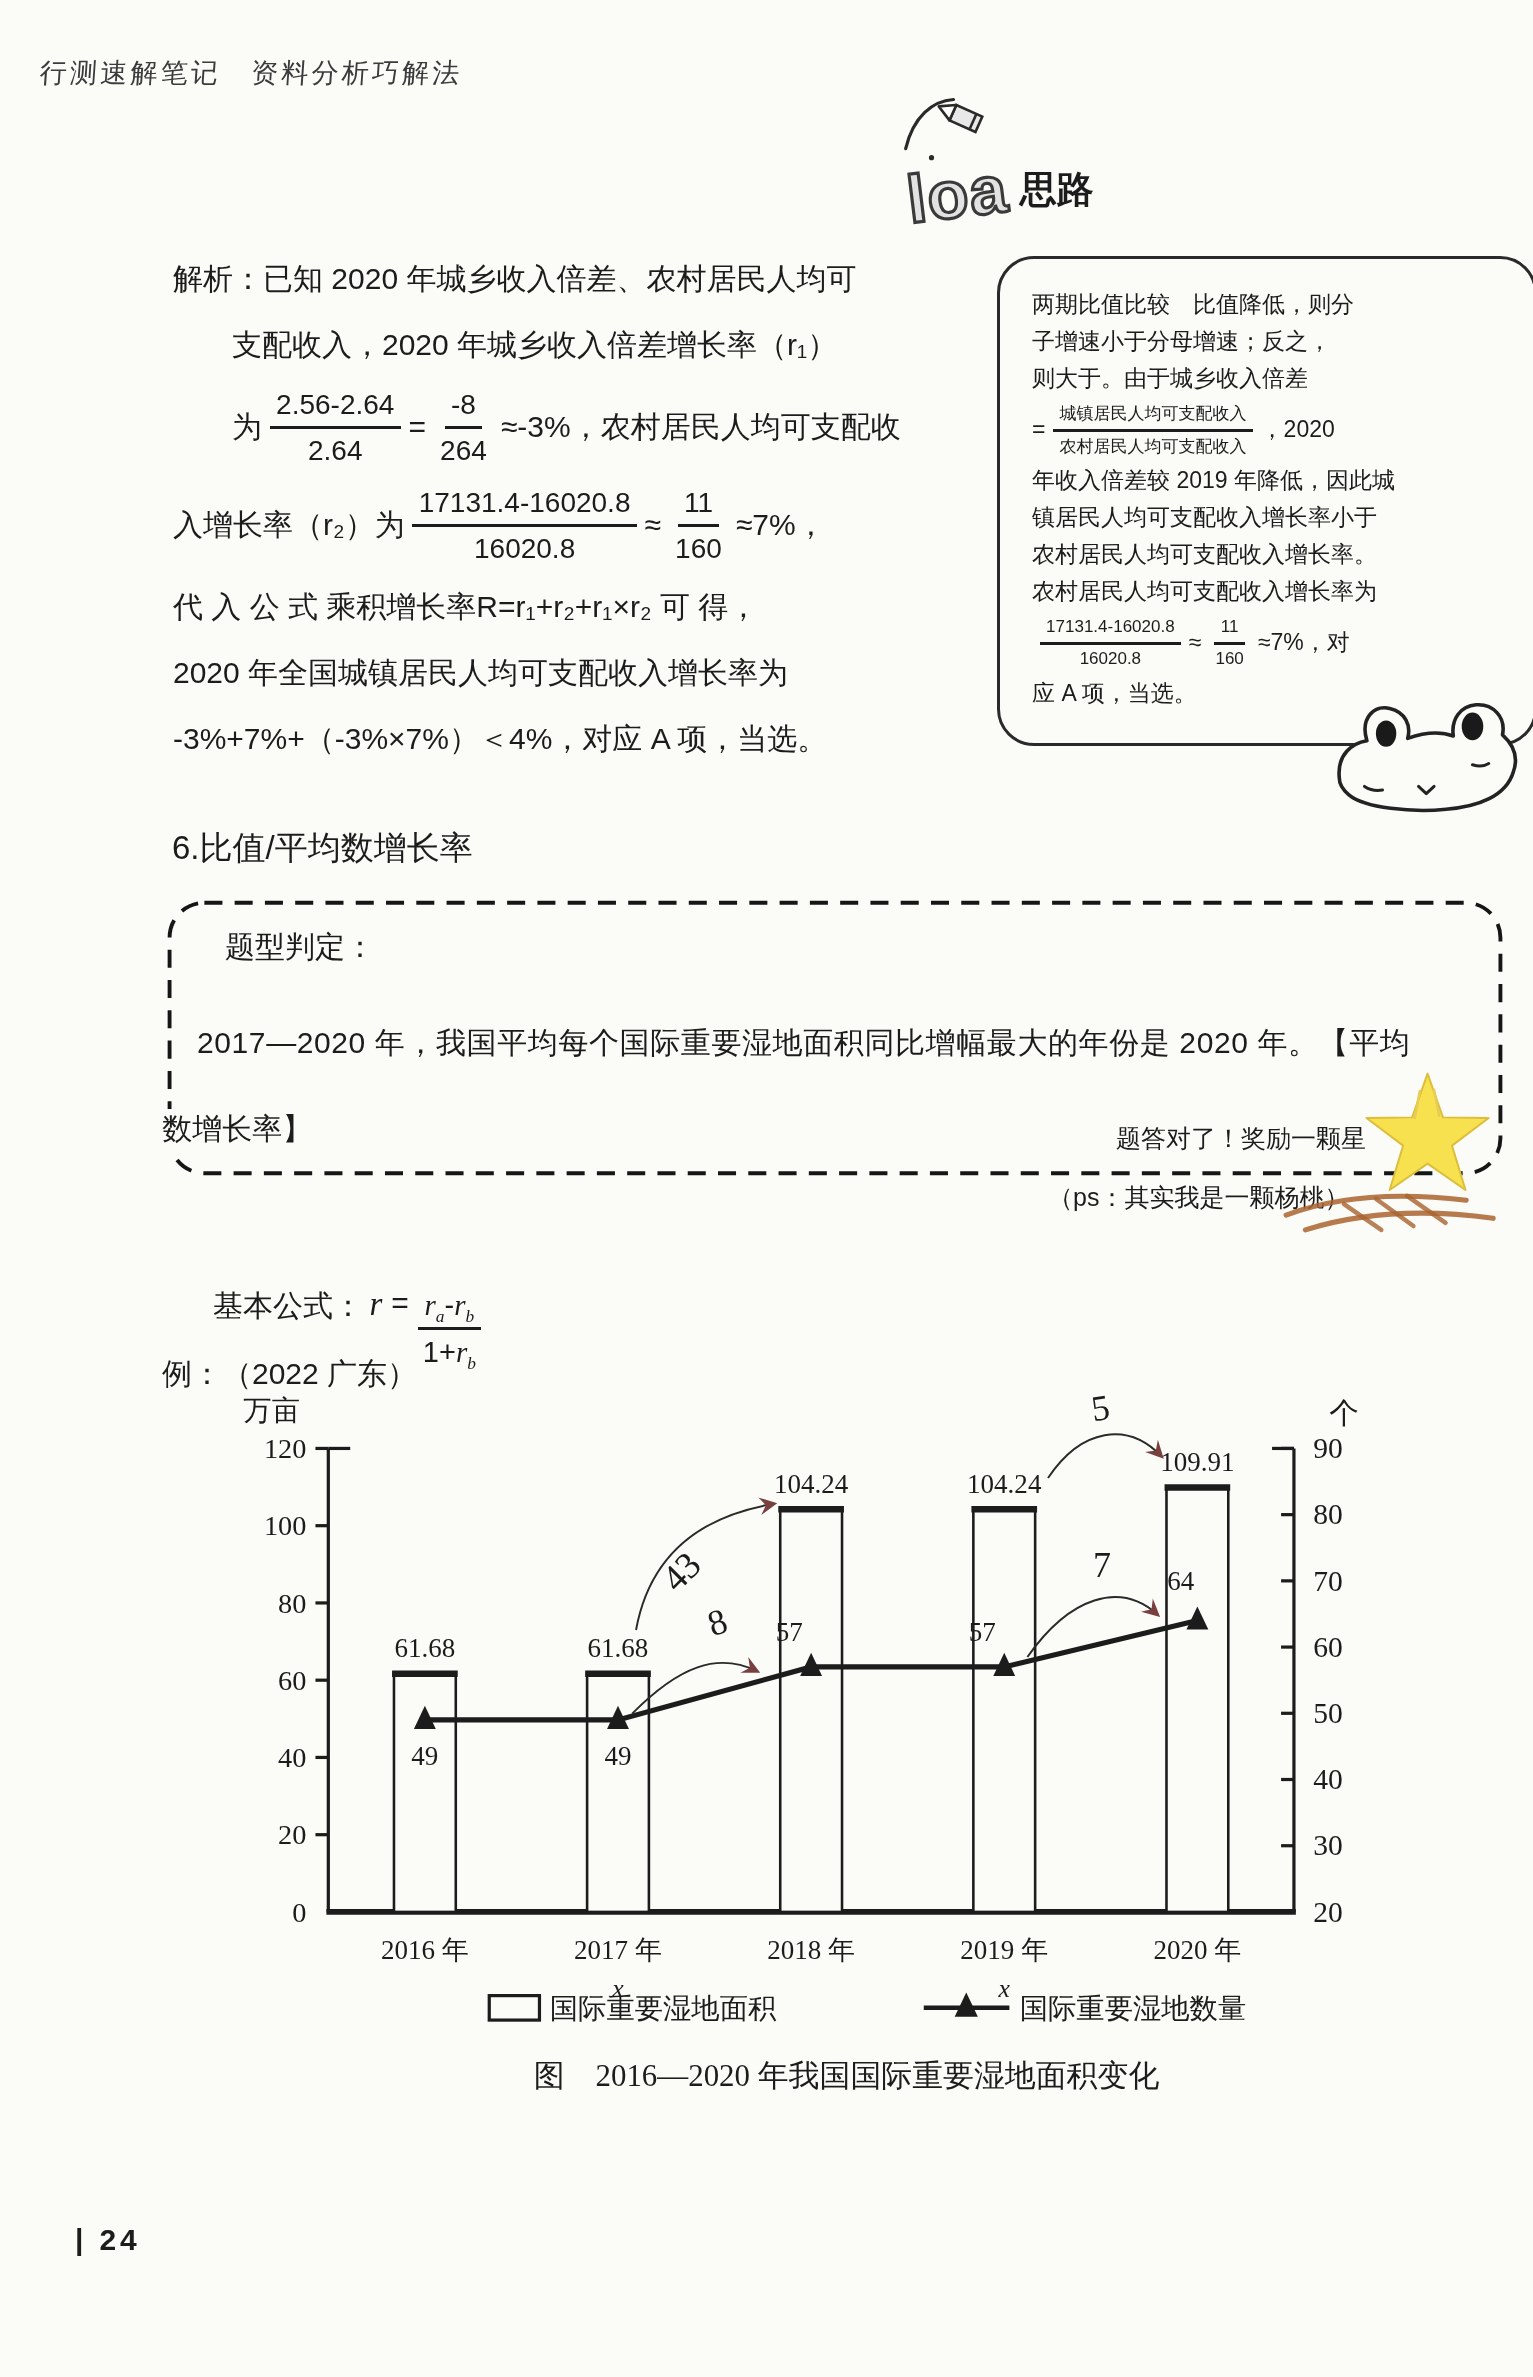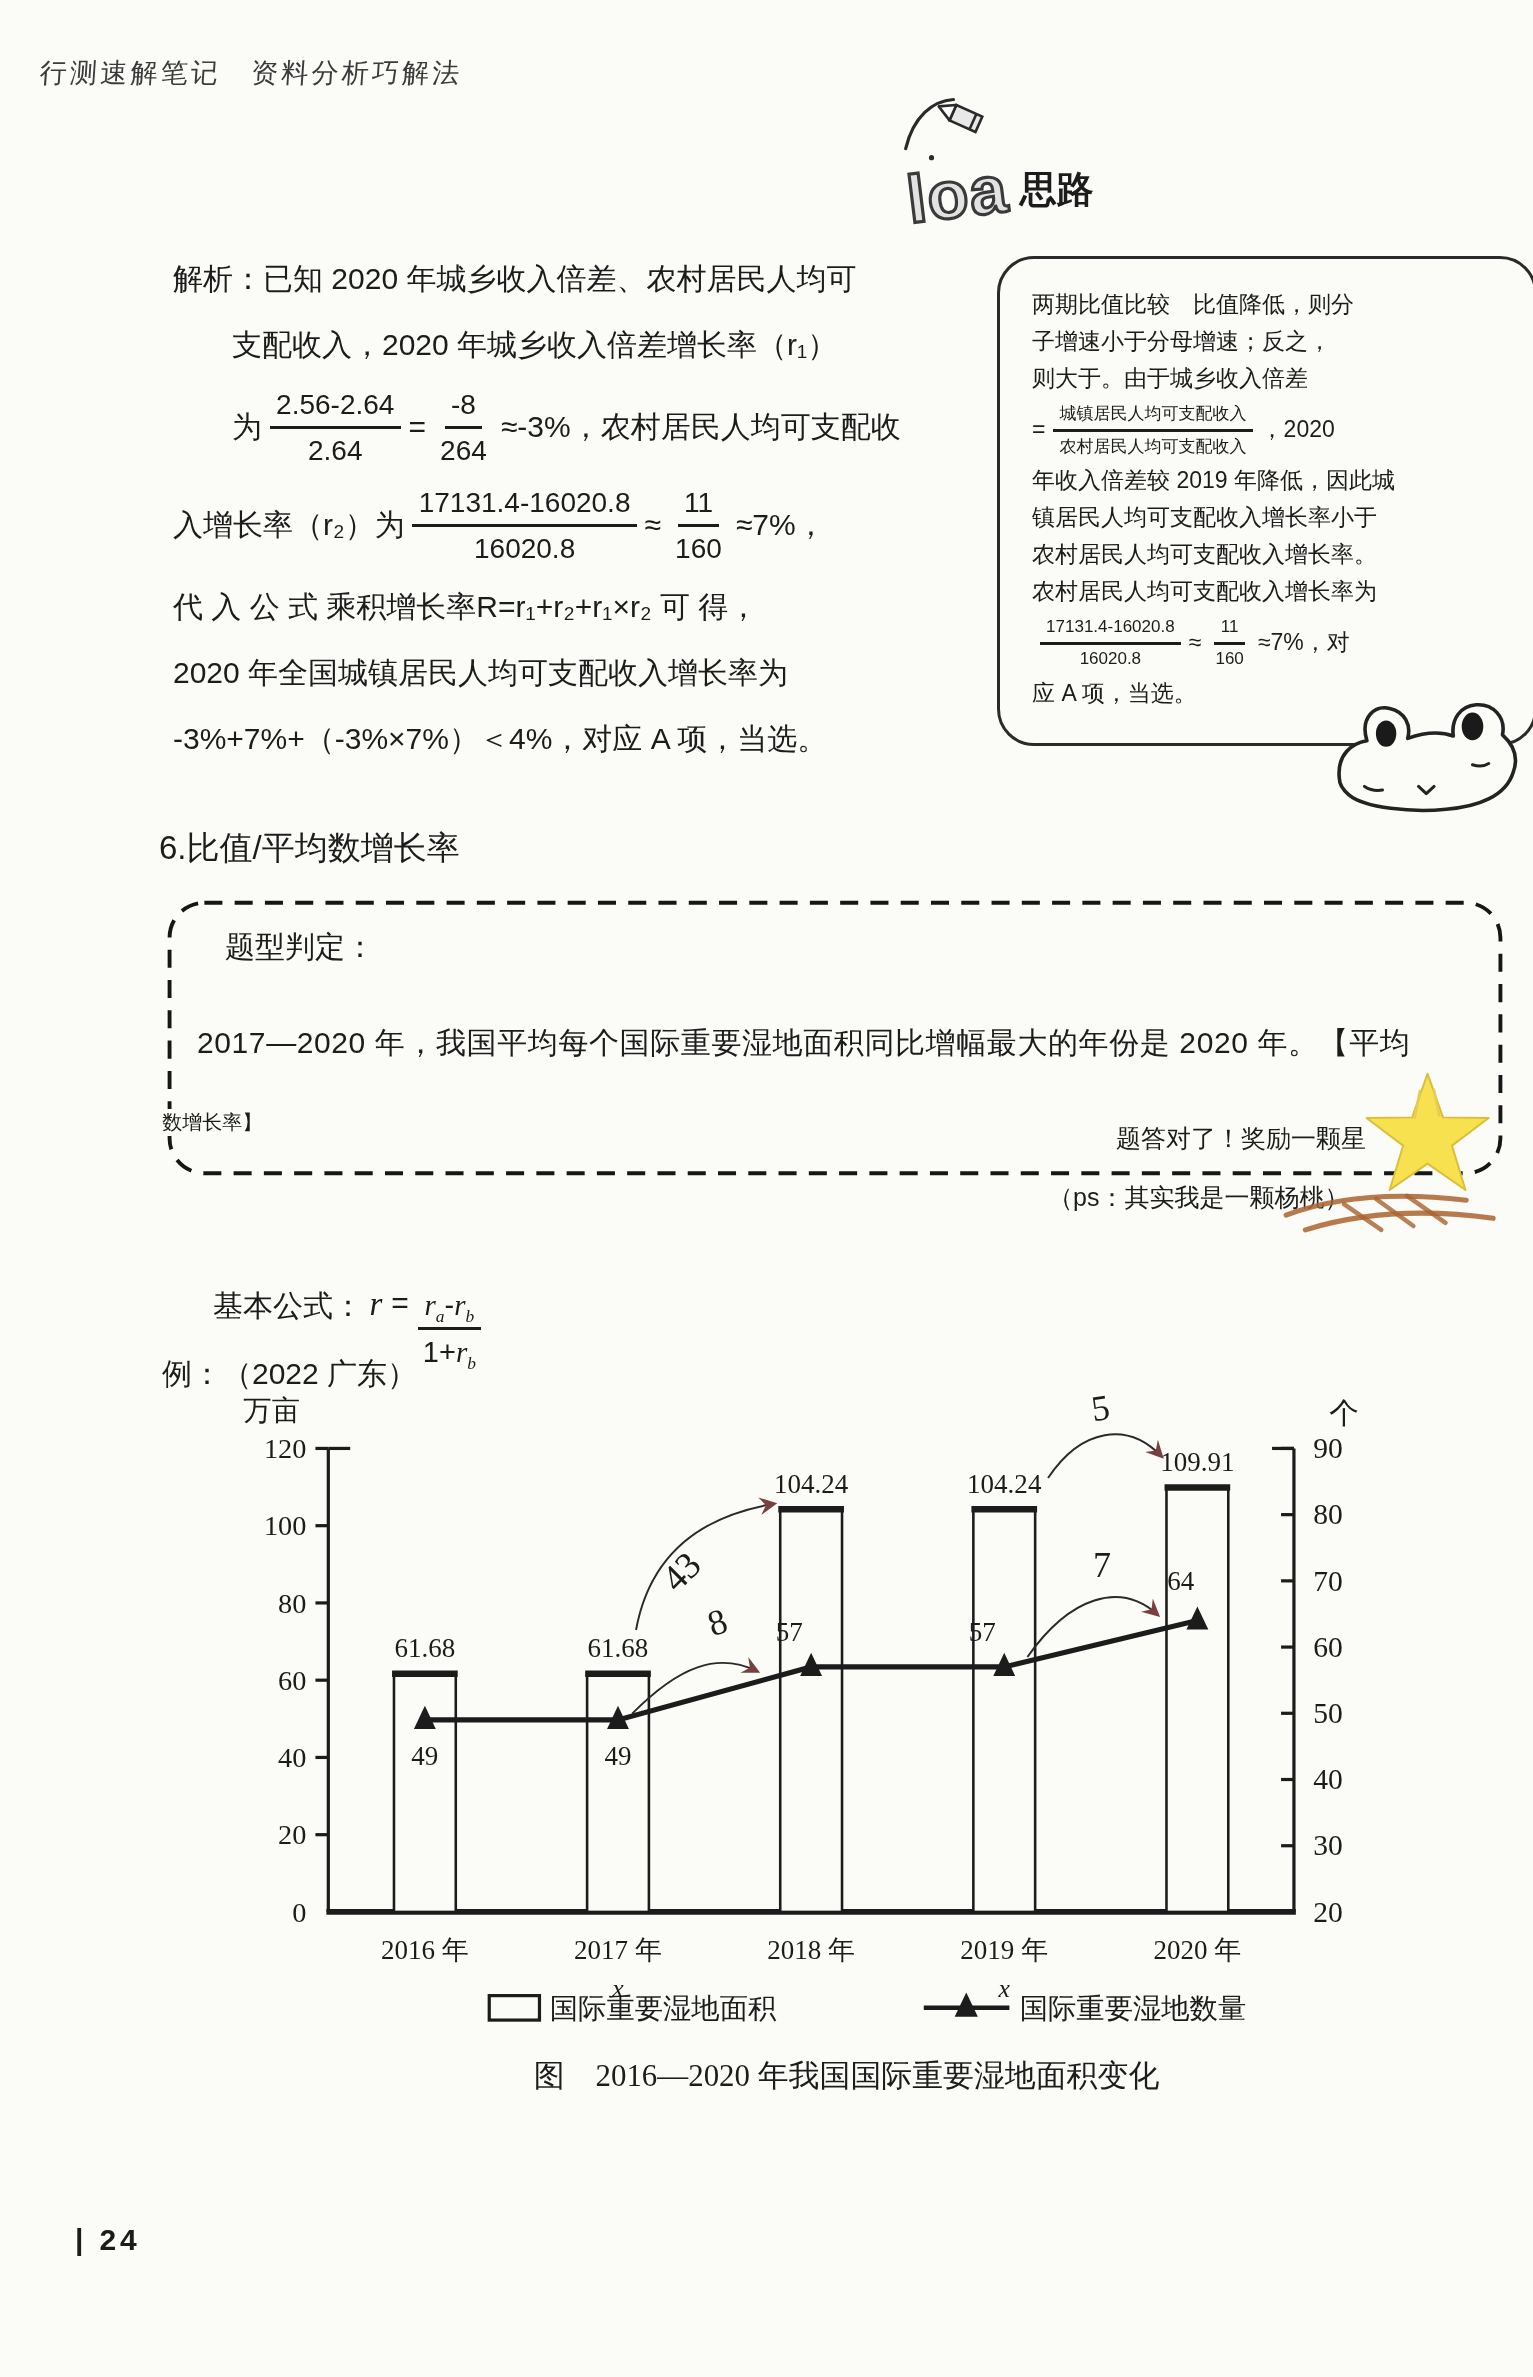--- a/index.html
+++ b/index.html
@@ -30,24 +30,24 @@
     padding:27px 22px 31px 32px; font-size:23px; line-height:37px;
   }
   #idea-box .frac { font-size:17px; }
   #idea-title { left:907px; top:160px; z-index:2; }
   #idea-title .loa {
     display:inline-block; font-weight:bold; font-size:67px; line-height:1;
     color:#e2e2e2; -webkit-text-stroke:3.2px #3a3a3a; transform:rotate(-7deg);
     letter-spacing:1.3px;
   }
   #idea-title .silu { font-size:37px; font-weight:600; margin-left:12px; vertical-align:15.5px; }
-  #section6 { left:159px; top:826px; font-size:33px; font-weight:500; }
+  #section6 { left:172px; top:826px; font-size:33px; font-weight:500; }
   #judge-label { left:225px; top:927px; font-size:30px; }
   #judge-line1 { left:197px; top:1023px; font-size:30px; letter-spacing:0.6px; }
-  #judge-line2 { left:157px; top:1109px; font-size:20px; background:#fbfbf8; padding:0 5.2px; }
+  #judge-line2 { left:157px; top:1109px; font-size:30px; background:#fbfbf8; padding:0 5.2px; }
   #reward1 { left:1116px; top:1122px; font-size:25px; }
   #reward2 { left:1048px; top:1181px; font-size:25px; }
   #formula { left:213px; top:1238px; font-size:30px; display:flex; align-items:flex-start;margin-top:48px; }
   #formula .frac { font-size:29px; }
   #example-label { left:162px; top:1354px; font-size:30px; }
   #footer { left:75px; top:2223px; font-size:30px; font-weight:600; letter-spacing:3.9px; }
 </style>
 </head>
 <body>
 

